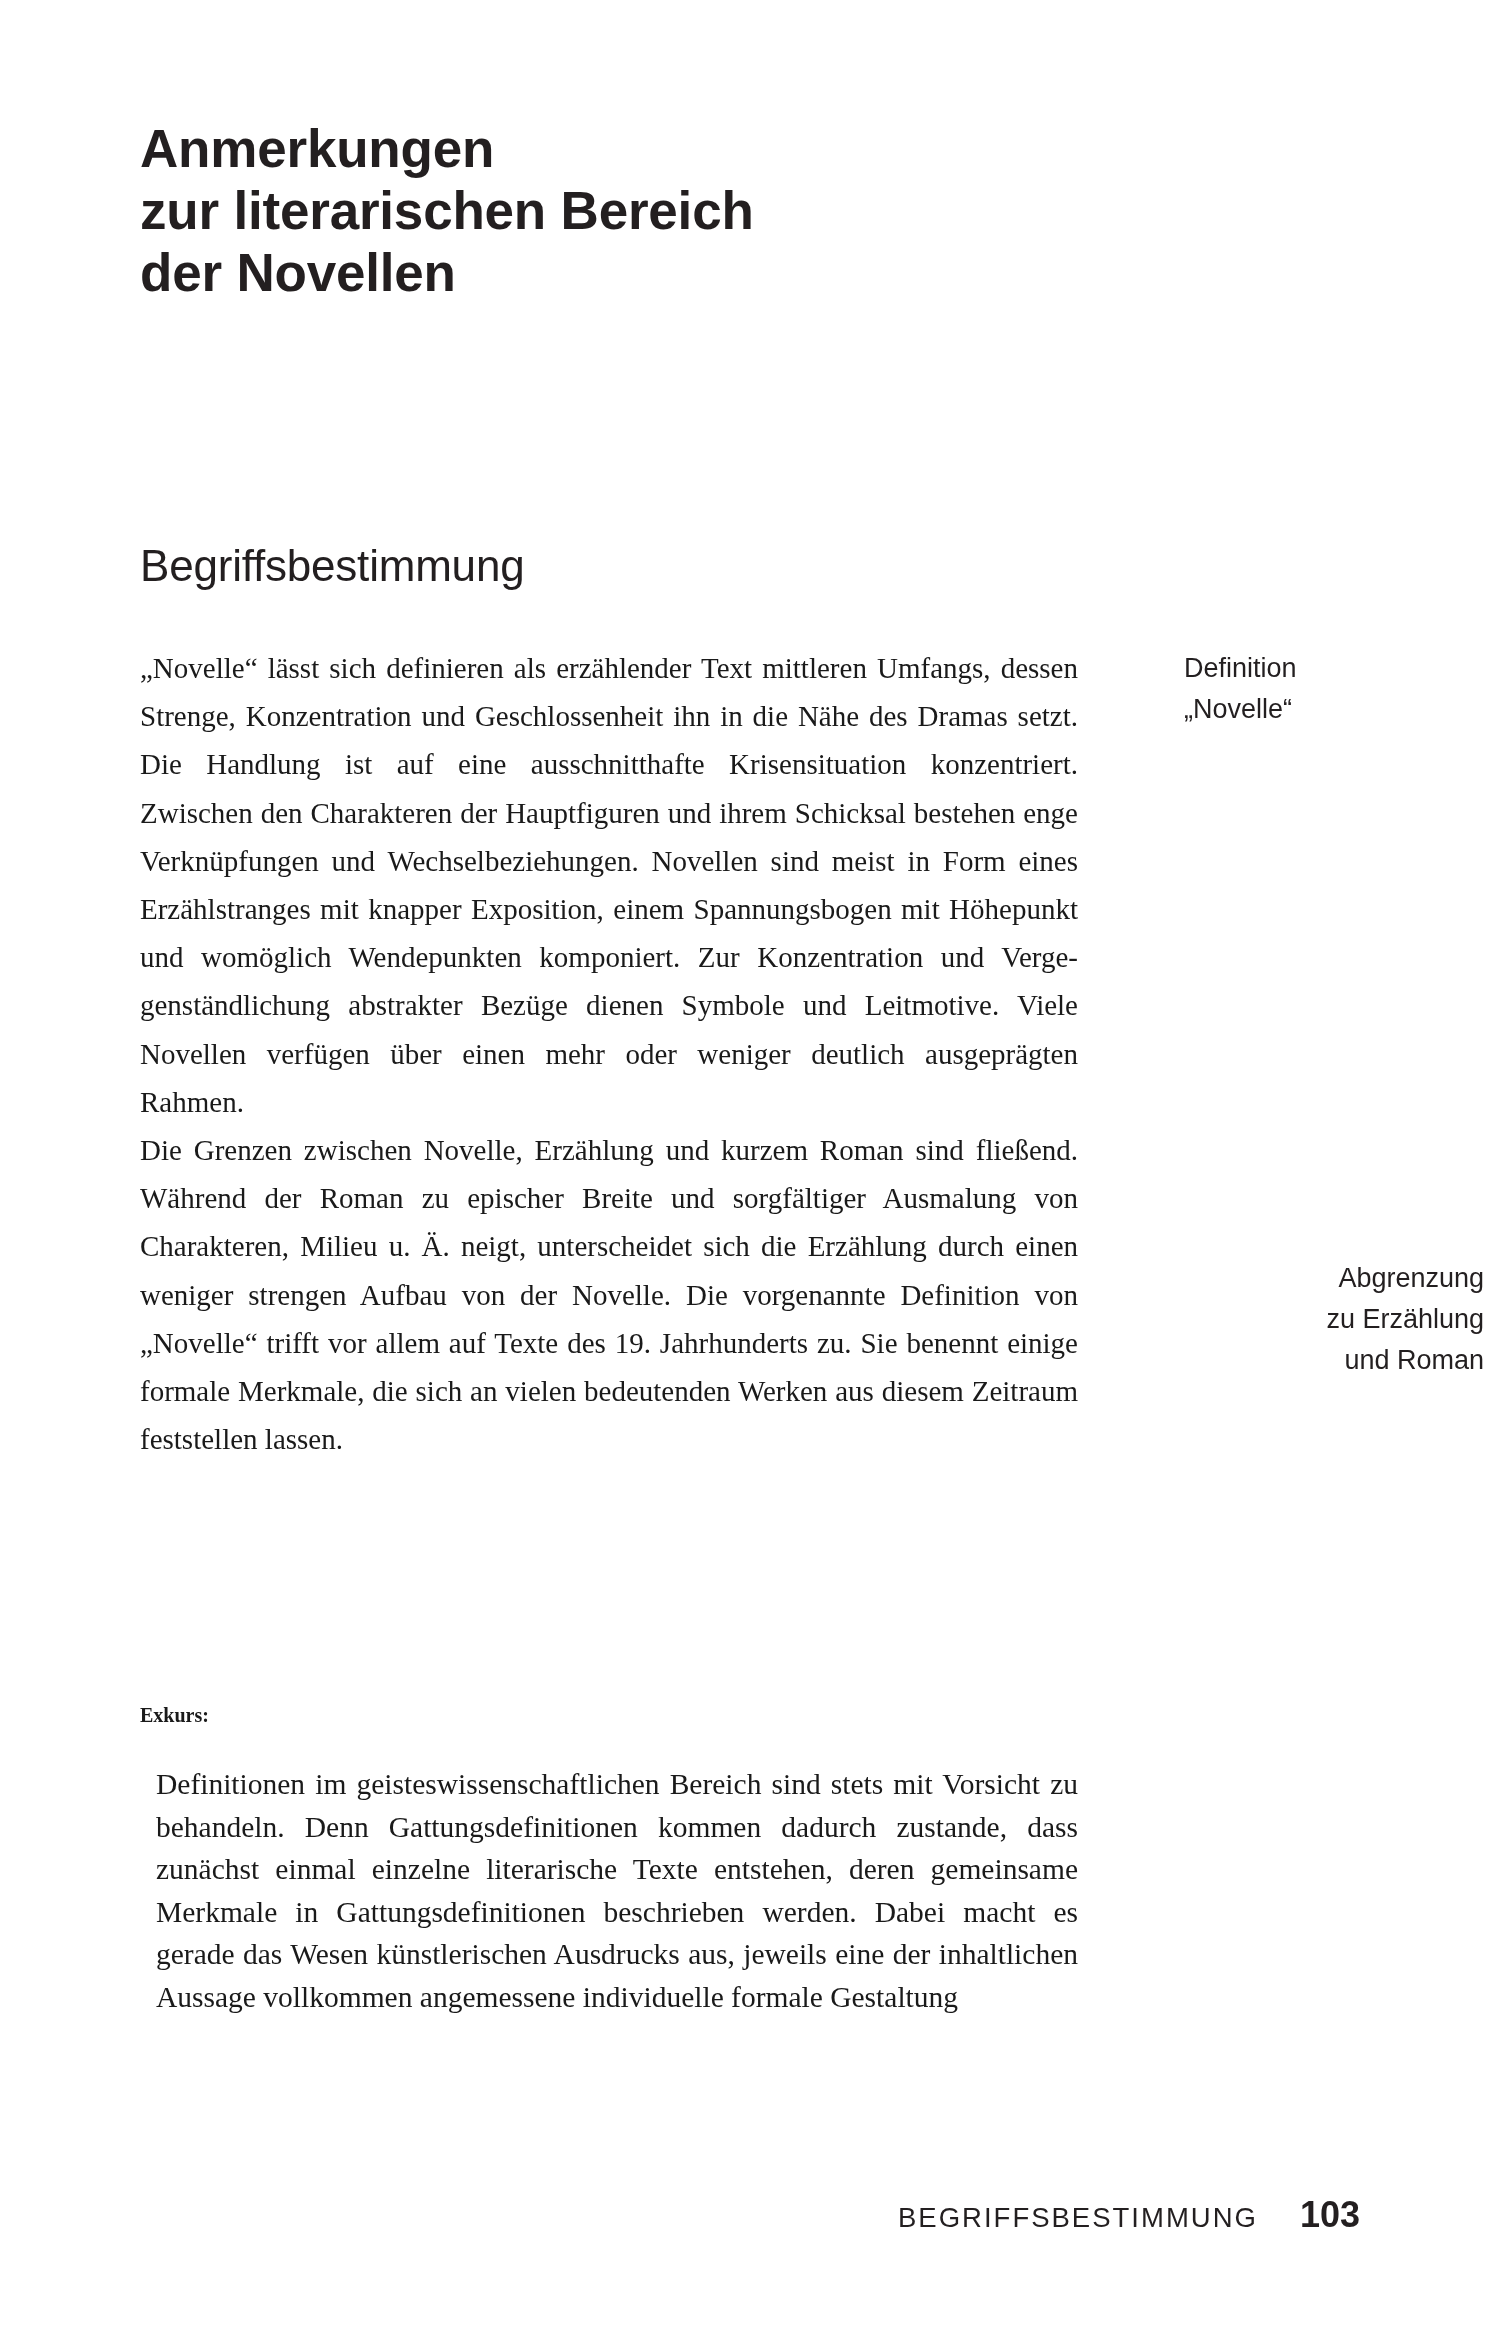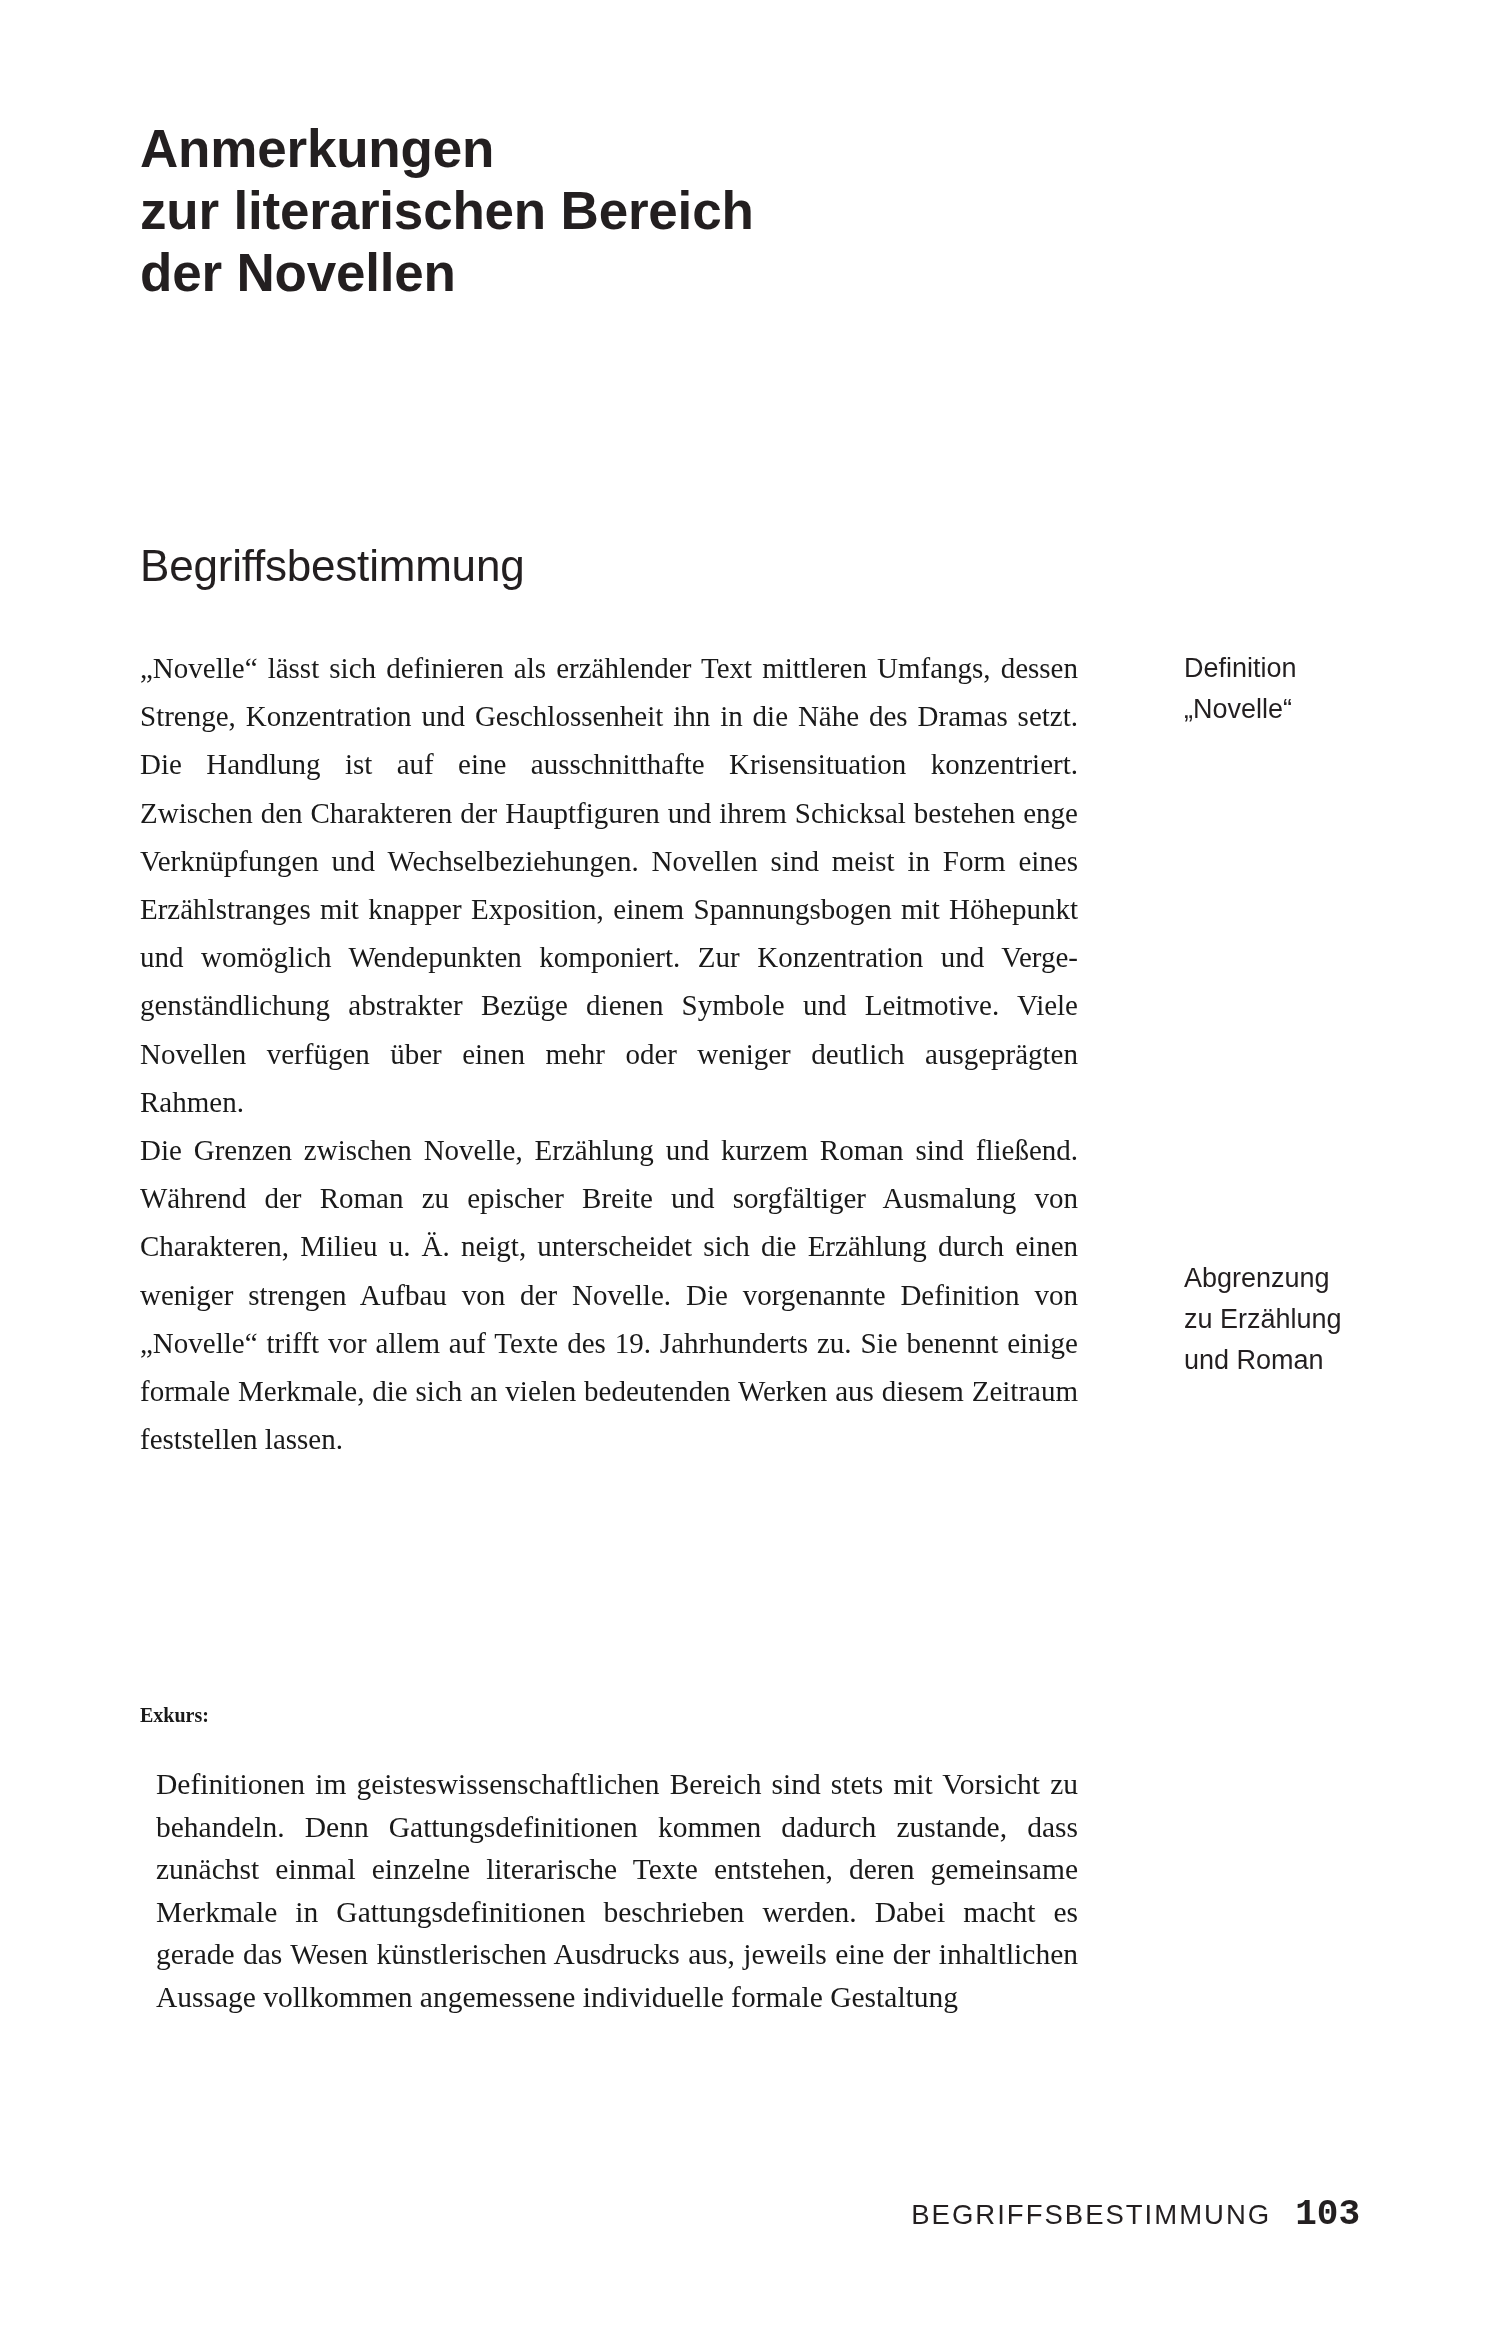--- a/index.html
+++ b/index.html
@@ -100,21 +100,21 @@
     position: absolute;
     left: 1184px;
     width: 300px;
     font-family: "Liberation Sans", sans-serif;
     font-weight: normal;
     font-size: 27px;
     line-height: 41px;
     color: #231f20;
   }
   .margin-note-1 { top: 648px; }
-  .margin-note-2 { top: 1258px; }
+  .margin-note-2 { top: 1258px; text-align: right; }
   .margin-note .mn-line { white-space: nowrap; }
 
   
   .footer {
     position: absolute;
     left: 0;
     right: 0;
     top: 2194px;
     padding-right: 140px;
     display: flex;
@@ -125,23 +125,22 @@
   }
   .footer-running-head {
     font-size: 27.5px;
     font-weight: normal;
     letter-spacing: 2.0px;
     text-transform: uppercase;
   }
   .footer-page-number {
     font-size: 36px;
     font-weight: bold;
-    margin-left: 24px;
+    margin-left: 42px;
     letter-spacing: 0px;
-    font-family: Liberation Mono, monospace;
   }
 </style>
 </head>
 <body>
 
 <div class="page">
 
   <div class="title-block">
     <div class="title-line">Anmerkungen</div>
     <div class="title-line">zur literarischen Bereich</div>

